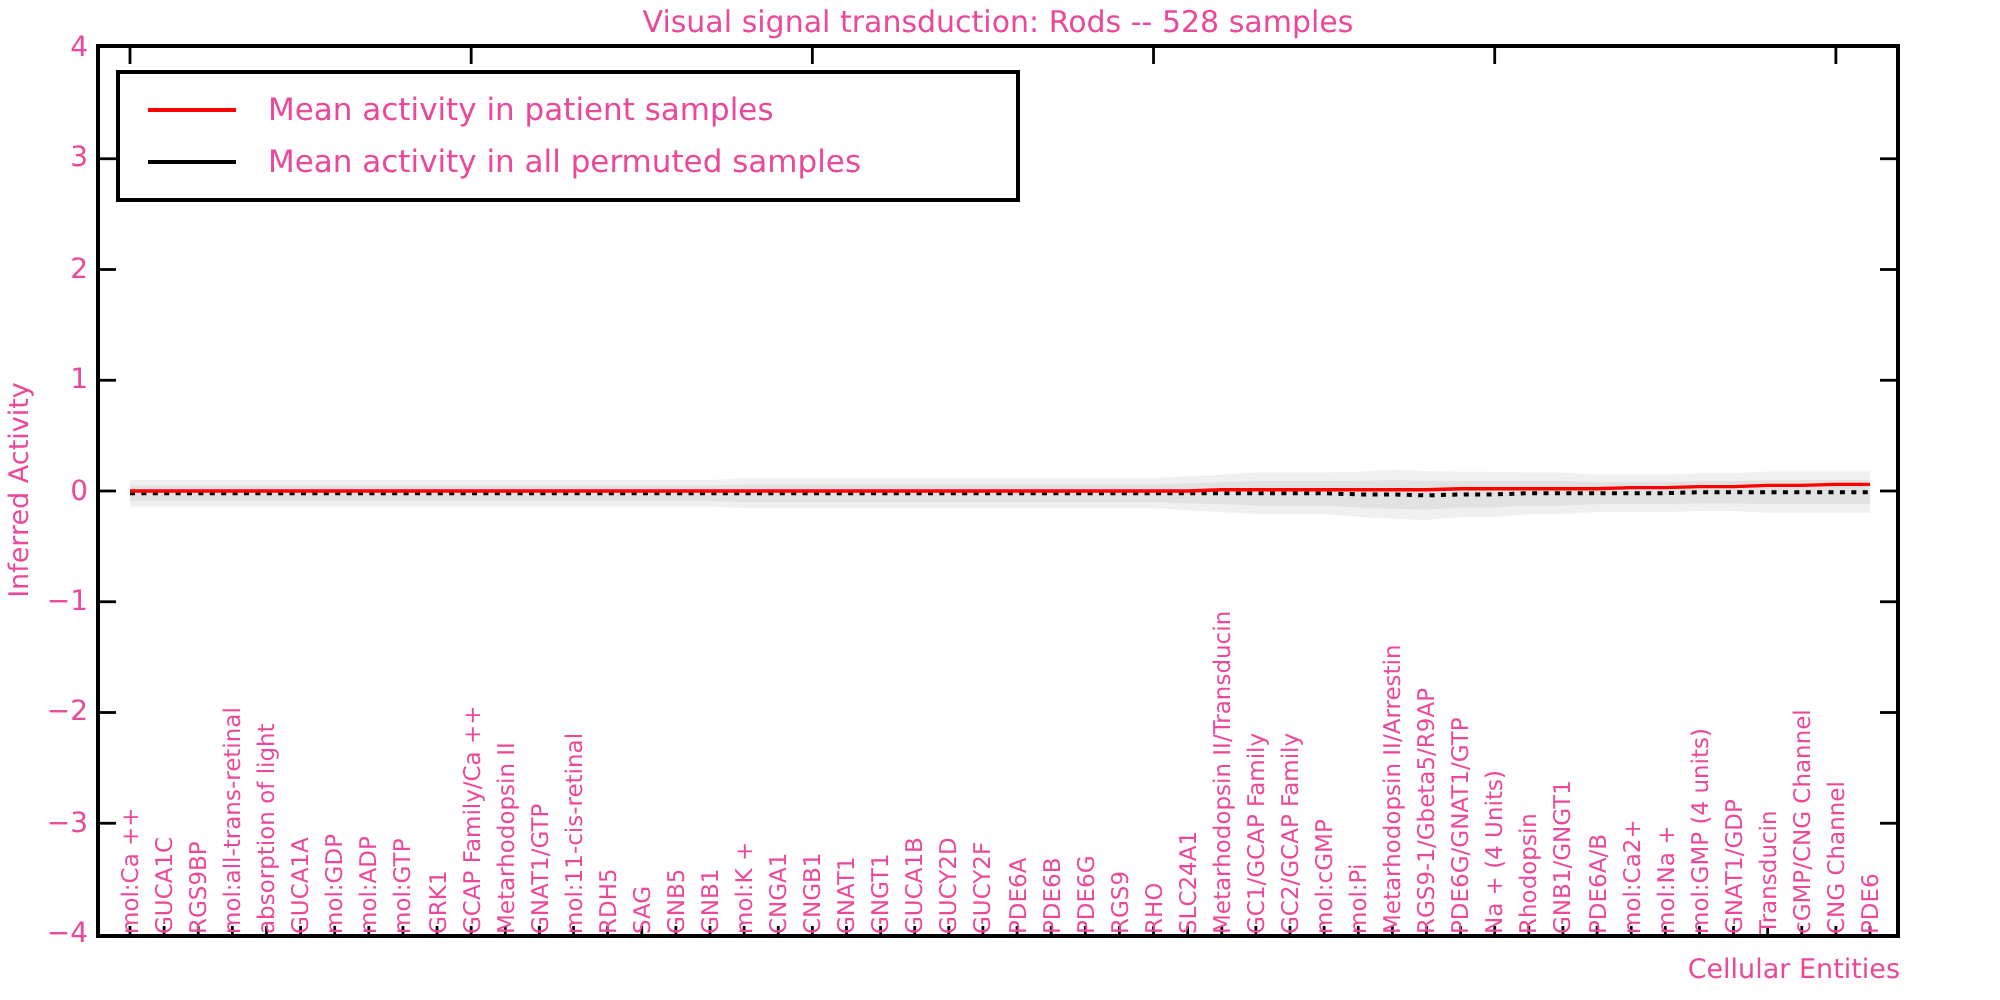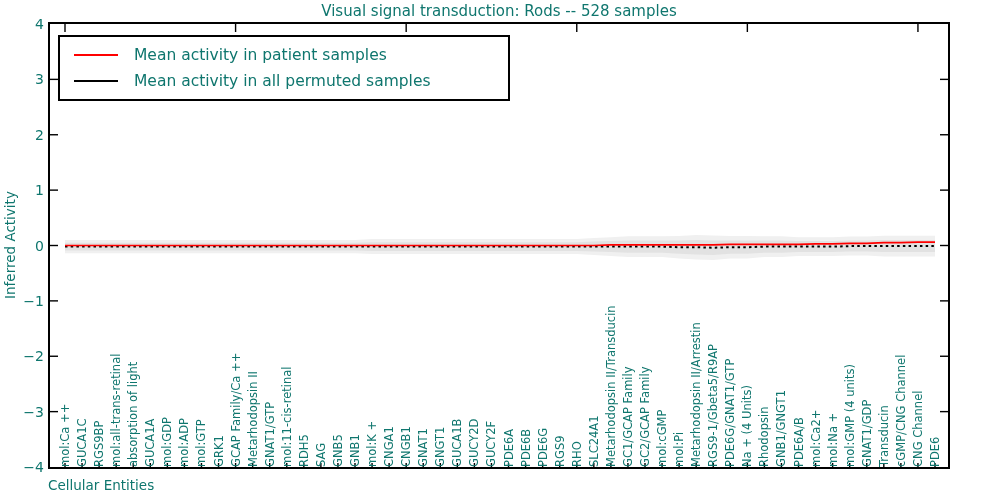--- a/index.html
+++ b/index.html
@@ -1,24 +1,24 @@
 <!DOCTYPE html>
 <html><head>
 <meta charset="utf-8">
 <style>
   html,body{margin:0;padding:0;background:#fff;}
   .figure{position:relative;width:1000px;height:500px;background:#ffffff;
-          font-family:"DejaVu Sans","Liberation Sans",sans-serif;color:#0f766e;overflow:hidden;}
+          font-family:"DejaVu Sans","Liberation Sans",sans-serif;color:#ec4899;overflow:hidden;}
   .title{position:absolute;left:48px;top:2px;width:902px;text-align:center;font-size:15px;}
   .plot{position:absolute;left:48px;top:22px;width:902px;height:447px;
         border:2px solid #000;box-sizing:border-box;background:#fff;}
   .plot svg{display:block;}
   .ylabel{position:absolute;left:-69px;top:236px;width:160px;height:18px;text-align:center;
           font-size:13.5px;transform:rotate(-90deg);}
-  .xlabel{position:absolute;left:48px;top:477px;width:902px;text-align:left;font-size:13.5px;}
+  .xlabel{position:absolute;left:48px;top:477px;width:902px;text-align:right;font-size:13.5px;}
   .ytick{position:absolute;left:2px;width:42px;text-align:right;font-size:14px;height:18px;line-height:18px;}
   .xtick{position:absolute;bottom:33px;font-size:11.5px;line-height:12px;white-space:nowrap;
          transform:rotate(-90deg);transform-origin:0 100%;}
   .legend{position:absolute;left:58px;top:35px;width:452px;border:2px solid #000;
           background:#fff;box-sizing:border-box;padding:5px 0;}
   .legend-row{display:flex;align-items:center;height:26px;}
   .legend-line{width:44px;height:2px;margin-left:14px;margin-right:16px;flex:0 0 auto;}
   .legend-text{font-size:15.5px;}
 </style>
 </head>

